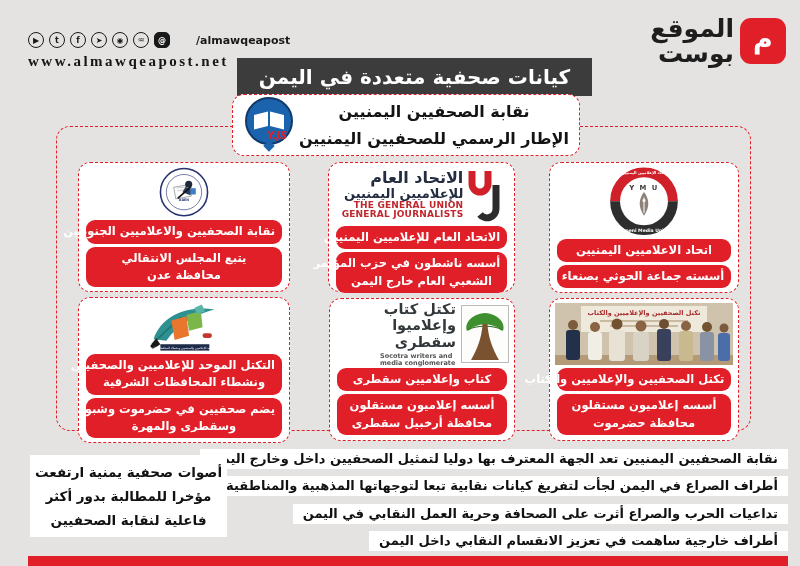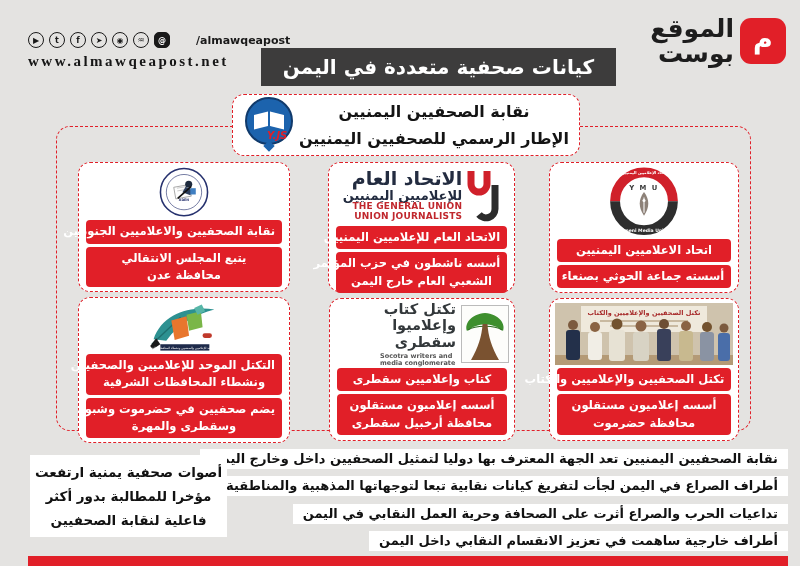--- a/index.html
+++ b/index.html
@@ -18,53 +18,53 @@
 
   .brand { position:absolute; right:14px; top:16px; display:flex; align-items:center; gap:6px; }
   .brand-words { text-align:right; line-height:1.0; color:#1d1d1d; font-weight:bold; }
   .brand-words .w1 { font-size:25px; display:block; }
   .brand-words .w2 { font-size:25px; display:block; letter-spacing:4px; }
   .brand-mark { width:46px; height:46px; background:#e11f28; border-radius:11px;
                 display:flex; align-items:center; justify-content:center;
                 color:#fff; font-size:27px; font-weight:bold; padding-bottom:6px; }
 
   
-  .title-bar { position:absolute; left:237px; top:48px; width:355px; height:38px; background:#3d3c3c;
-               display:flex; align-items:center; justify-content:center;margin-left:24px; }
+  .title-bar { position:absolute; left:237px; top:58px; width:355px; height:38px; background:#3d3c3c;
+               display:flex; align-items:center; justify-content:center; }
   .title-bar span { color:#fff; font-size:20px; font-weight:bold; direction:rtl; }
 
   
   .root-card { position:absolute; left:232px; top:94px; width:348px; height:62px; background:#fff;
                border:1.6px dashed #e11f28; border-radius:12px; display:flex; align-items:center;
                padding:2px 8px; z-index:3; }
   .root-text { flex:1; text-align:center; direction:rtl; color:#141414; font-weight:bold;
                font-size:16px; line-height:1.7; }
 
   
   .org-frame { position:absolute; left:56px; top:126px; width:695px; height:305px;
                border:1.6px dashed #e11f28; border-radius:14px; z-index:1; }
 
   
   .card { position:absolute; background:#fff; border:1.6px dashed #e11f28; border-radius:12px;
           display:flex; flex-direction:column; align-items:center; padding:4px 5px; gap:3px; z-index:2; }
-  .pill { background:#e11f28; border-radius:4px; color:#fff; font-weight:bold; font-size:11.5px;
+  .pill { background:#e11f28; border-radius:9px; color:#fff; font-weight:bold; font-size:11.5px;
           text-align:center; direction:rtl; padding:3px 7px; width:98%; line-height:1.5; }
   .pill .ln { display:block; white-space:nowrap; }
 
   .card-tl { left:78px;  top:162px; width:212px; height:130px; }
   .card-tm { left:328px; top:162px; width:187px; height:130px; }
   .card-tr { left:549px; top:162px; width:190px; height:131px; }
   .card-bl { left:78px;  top:297px; width:212px; height:146px; }
   .card-bm { left:329px; top:298px; width:186px; height:143px; }
   .card-br { left:549px; top:298px; width:190px; height:143px; }
 
   
   .gu-logo { display:flex; align-items:center; gap:4px; height:62px; }
   .gu-text { text-align:right; direction:rtl; line-height:1.05; }
-  .gu-text .ar-b { font-size:19px; font-weight:bold; color:#232c40; display:block; }
+  .gu-text .ar-b { font-size:16px; font-weight:bold; color:#232c40; display:block; }
   .gu-text .ar-s { font-size:13px; font-weight:bold; color:#232c40; display:block; }
   .gu-text .en  { font-size:9px; font-weight:bold; color:#c0272d; display:block; letter-spacing:0.2px; }
 
   .soc-logo { display:flex; align-items:center; gap:5px; height:62px; }
   .soc-text { text-align:right; direction:rtl; line-height:1.15; }
   .soc-text .ar { font-size:14.5px; font-weight:bold; color:#33383b; display:block; }
   .soc-text .en { font-size:6.5px; font-weight:bold; color:#555; display:block; direction:ltr; text-align:left; margin-top:2px;margin-left:45px; }
   .tree-box { width:56px; height:58px; border:1px solid #bbb; background:#fdfdfb;
               display:flex; align-items:flex-end; justify-content:center; }
 
@@ -145,21 +145,21 @@
       <span class="ln">محافظة عدن</span>
     </div>
   </div>
 
   <div class="card card-tm">
     <div class="gu-logo">
       <div class="gu-text">
         <span class="ar-b">الاتحاد العام</span>
         <span class="ar-s">للإعلاميين اليمنيين</span>
         <span class="en">THE GENERAL UNION</span>
-        <span class="en">UNION JOURNALISTS</span>
+        <span class="en">GENERAL JOURNALISTS</span>
       </div>
       <svg width="34" height="56" viewBox="0 0 34 56">
         <path d="M5 4 v13 a8 8 0 0 0 16 0 V4" stroke="#d0202a" stroke-width="7" fill="none"></path>
         <path d="M29 18 v24 a9 9 0 0 1 -16 5.5" stroke="#2b2b2b" stroke-width="7" fill="none"></path>
       </svg>
     </div>
     <div class="pill">
       <span class="ln">الاتحاد العام للإعلاميين اليمنيين</span>
     </div>
     <div class="pill">

